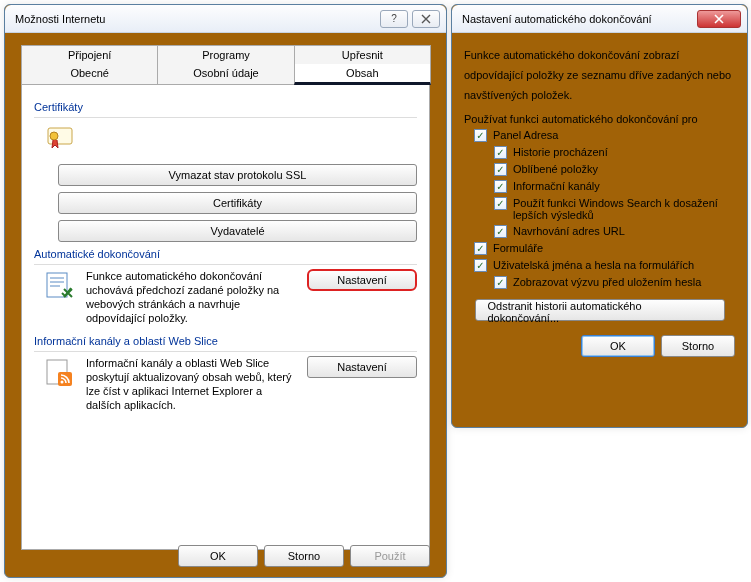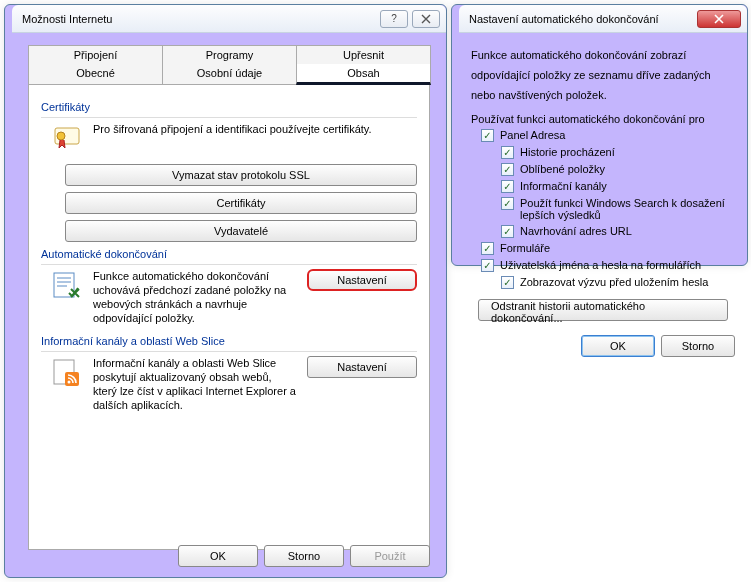--- a/index.html
+++ b/index.html
@@ -1,27 +1,26 @@
 <!DOCTYPE html>
 <html><head>
 <meta charset="utf-8">
 <style>
   * { box-sizing: border-box; font-family: "Segoe UI", Tahoma, sans-serif; font-size: 11px; }
   body { margin: 0; background: #fff; width: 751px; height: 582px; position: relative; }
   
   .dialog {
     position: absolute;
-    background: #c4b5fd;
+    background: #a16207;
     border: 1px solid #5a7fa0;
     border-radius: 6px;
     box-shadow: 0 0 8px rgba(0,0,0,0.1);
-    padding-left: 7px;
   }
   .dialog-left { left: 4px; top: 4px; width: 443px; height: 574px; }
-  .dialog-right { left: 451px; top: 4px; width: 297px; height: 262px; }
+  .dialog-right { left: 451px; top: 4px; width: 297px; height: 424px; }
   
   .titlebar {
     height: 28px;
     background: linear-gradient(#fdfdfe, #e8eef7);
     border-bottom: 1px solid #c8d4e2;
     border-radius: 6px 6px 0 0;
     display: flex;
     align-items: center;
     padding: 0 6px 0 10px;
   }
@@ -167,21 +166,20 @@
         <div class="section-label">Certifikáty</div>
         <hr class="grp">
         <div class="section-body">
           <div class="icon-box">
             <svg width="32" height="32" viewBox="0 0 32 32">
                 <rect x="4" y="6" width="24" height="16" rx="2" fill="#fffbe6" stroke="#caa64a"></rect>
                 <circle cx="10" cy="14" r="4" fill="#f2c238" stroke="#b5831e"></circle>
                 <path d="M9 18 L8 26 L11 23 L14 26 L13 18" fill="#d43" stroke="#a22"></path>
               </svg>
           </div>
-          <div class="section-desc">Pro šifrovaná připojení a identifikaci používejte certifikáty.</div>
         </div>
         <div class="btn-row">
           <div class="btn">Vymazat stav protokolu SSL</div>
           <div class="btn">Certifikáty</div>
           <div class="btn">Vydavatelé</div>
         </div>
 
         <div class="section-label">Automatické dokončování</div>
         <hr class="grp">
         <div class="row-with-btn">

